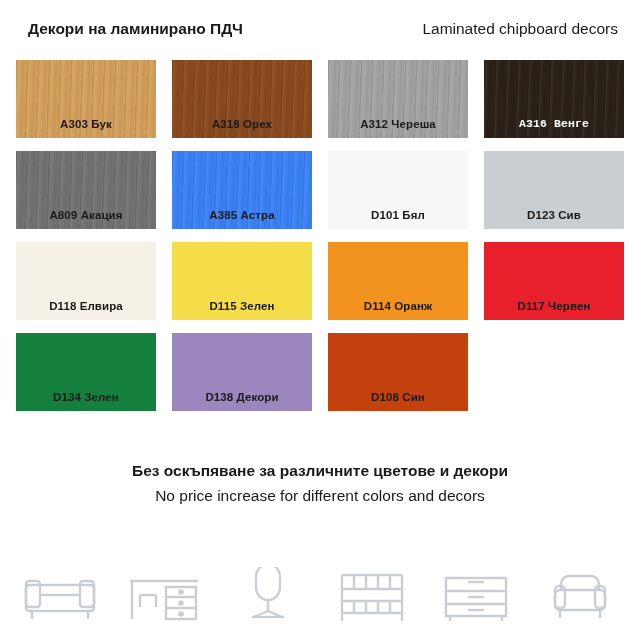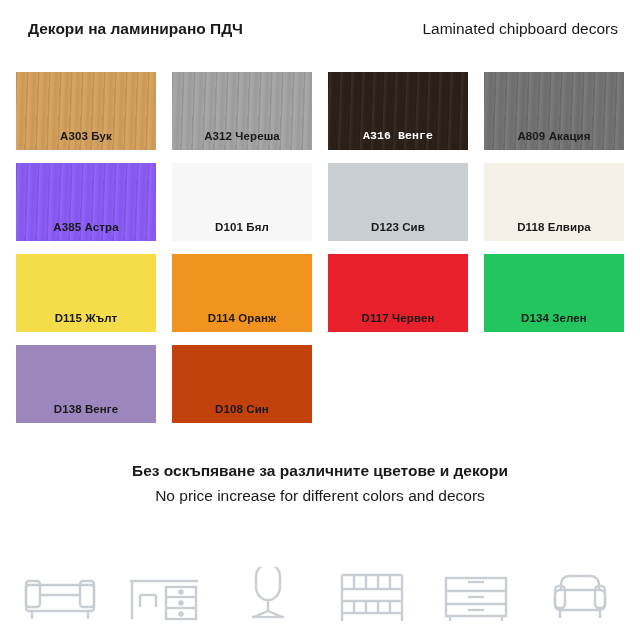--- a/index.html
+++ b/index.html
@@ -49,21 +49,20 @@
   
   .grid {
     position: absolute;
     top: 60px;
     left: 16px;
     width: 608px;
     display: grid;
     grid-template-columns: repeat(4, 140px);
     grid-column-gap: 16px;
     grid-row-gap: 13px;
-    margin-top: 12px;
   }
   .swatch {
     position: relative;
     width: 140px;
     height: 78px;
     box-sizing: border-box;
     overflow: hidden;
   }
   .swatch-label {
     position: absolute;
@@ -140,59 +139,63 @@
   <div class="header-row">
     <div class="title title-bg">Декори на ламинирано ПДЧ</div>
     <div class="title title-en">Laminated chipboard decors</div>
   </div>
 
   <div class="grid" id="grid">
       <div class="swatch" style="background: rgb(212, 160, 92);">
         <div class="grain" style="background: repeating-linear-gradient(92deg, rgba(0, 0, 0, 0.09) 0px, rgba(0, 0, 0, 0.09) 1px, rgba(255, 255, 255, 0.06) 2px, rgba(255, 255, 255, 0) 5px, rgba(0, 0, 0, 0.05) 7px, rgba(0, 0, 0, 0) 11px);"></div>
         <div class="swatch-label">A303 Бук</div>
       </div>
+      <div class="swatch" style="background: rgb(138, 74, 30);">
+        <div class="grain" style="background: repeating-linear-gradient(92deg, rgba(0, 0, 0, 0.09) 0px, rgba(0, 0, 0, 0.09) 1px, rgba(255, 255, 255, 0.06) 2px, rgba(255, 255, 255, 0) 5px, rgba(0, 0, 0, 0.05) 7px, rgba(0, 0, 0, 0) 11px);"></div>
+        <div class="swatch-label">A318 Орех</div>
+      </div>
       <div class="swatch" style="background: #a3a3a3;">
         <div class="grain" style="background: repeating-linear-gradient(92deg, rgba(0, 0, 0, 0.09) 0px, rgba(0, 0, 0, 0.09) 1px, rgba(255, 255, 255, 0.06) 2px, rgba(255, 255, 255, 0) 5px, rgba(0, 0, 0, 0.05) 7px, rgba(0, 0, 0, 0) 11px);"></div>
         <div class="swatch-label">A312 Череша</div>
       </div>
       <div class="swatch" style="background: rgb(43, 33, 24); font-family: Liberation Mono, monospace;">
         <div class="grain" style="background: repeating-linear-gradient(92deg, rgba(0, 0, 0, 0.09) 0px, rgba(0, 0, 0, 0.09) 1px, rgba(255, 255, 255, 0.06) 2px, rgba(255, 255, 255, 0) 5px, rgba(0, 0, 0, 0.05) 7px, rgba(0, 0, 0, 0) 11px);"></div>
         <div class="swatch-label light">A316 Венге</div>
       </div>
       <div class="swatch" style="background: #737373;">
         <div class="grain" style="background: repeating-linear-gradient(92deg, rgba(0, 0, 0, 0.09) 0px, rgba(0, 0, 0, 0.09) 1px, rgba(255, 255, 255, 0.06) 2px, rgba(255, 255, 255, 0) 5px, rgba(0, 0, 0, 0.05) 7px, rgba(0, 0, 0, 0) 11px);"></div>
         <div class="swatch-label">A809 Акация</div>
       </div>
-      <div class="swatch" style="background: #8b5cf6;">
+      <div class="swatch" style="background: #3b82f6;">
         <div class="grain" style="background: repeating-linear-gradient(92deg, rgba(0, 0, 0, 0.09) 0px, rgba(0, 0, 0, 0.09) 1px, rgba(255, 255, 255, 0.06) 2px, rgba(255, 255, 255, 0) 5px, rgba(0, 0, 0, 0.05) 7px, rgba(0, 0, 0, 0) 11px);"></div>
         <div class="swatch-label">A385 Астра</div>
       </div>
       <div class="swatch" style="background: rgb(247, 247, 247);">
         <div class="swatch-label">D101 Бял</div>
       </div>
       <div class="swatch" style="background: rgb(201, 206, 210);">
         <div class="swatch-label">D123 Сив</div>
       </div>
       <div class="swatch" style="background: rgb(246, 241, 231);">
         <div class="swatch-label">D118 Елвира</div>
       </div>
       <div class="swatch" style="background: rgb(245, 221, 74);">
-        <div class="swatch-label">D115 Жълт</div>
+        <div class="swatch-label">D115 Зелен</div>
       </div>
       <div class="swatch" style="background: rgb(243, 147, 31);">
         <div class="swatch-label">D114 Оранж</div>
       </div>
       <div class="swatch" style="background: rgb(232, 32, 44);">
         <div class="swatch-label">D117 Червен</div>
       </div>
-      <div class="swatch" style="background: #22c55e;">
+      <div class="swatch" style="background: #15803d;">
         <div class="swatch-label">D134 Зелен</div>
       </div>
       <div class="swatch" style="background: rgb(155, 135, 189);">
-        <div class="swatch-label">D138 Венге</div>
+        <div class="swatch-label">D138 Декори</div>
       </div>
       <div class="swatch" style="background: #c2410c;">
         <div class="swatch-label">D108 Син</div>
       </div>
     </div>
 
   <div class="mid-text mid-bg">Без оскъпяване за различните цветове и декори</div>
   <div class="mid-text mid-en">No price increase for different colors and decors</div>
 
   <div class="footer">

